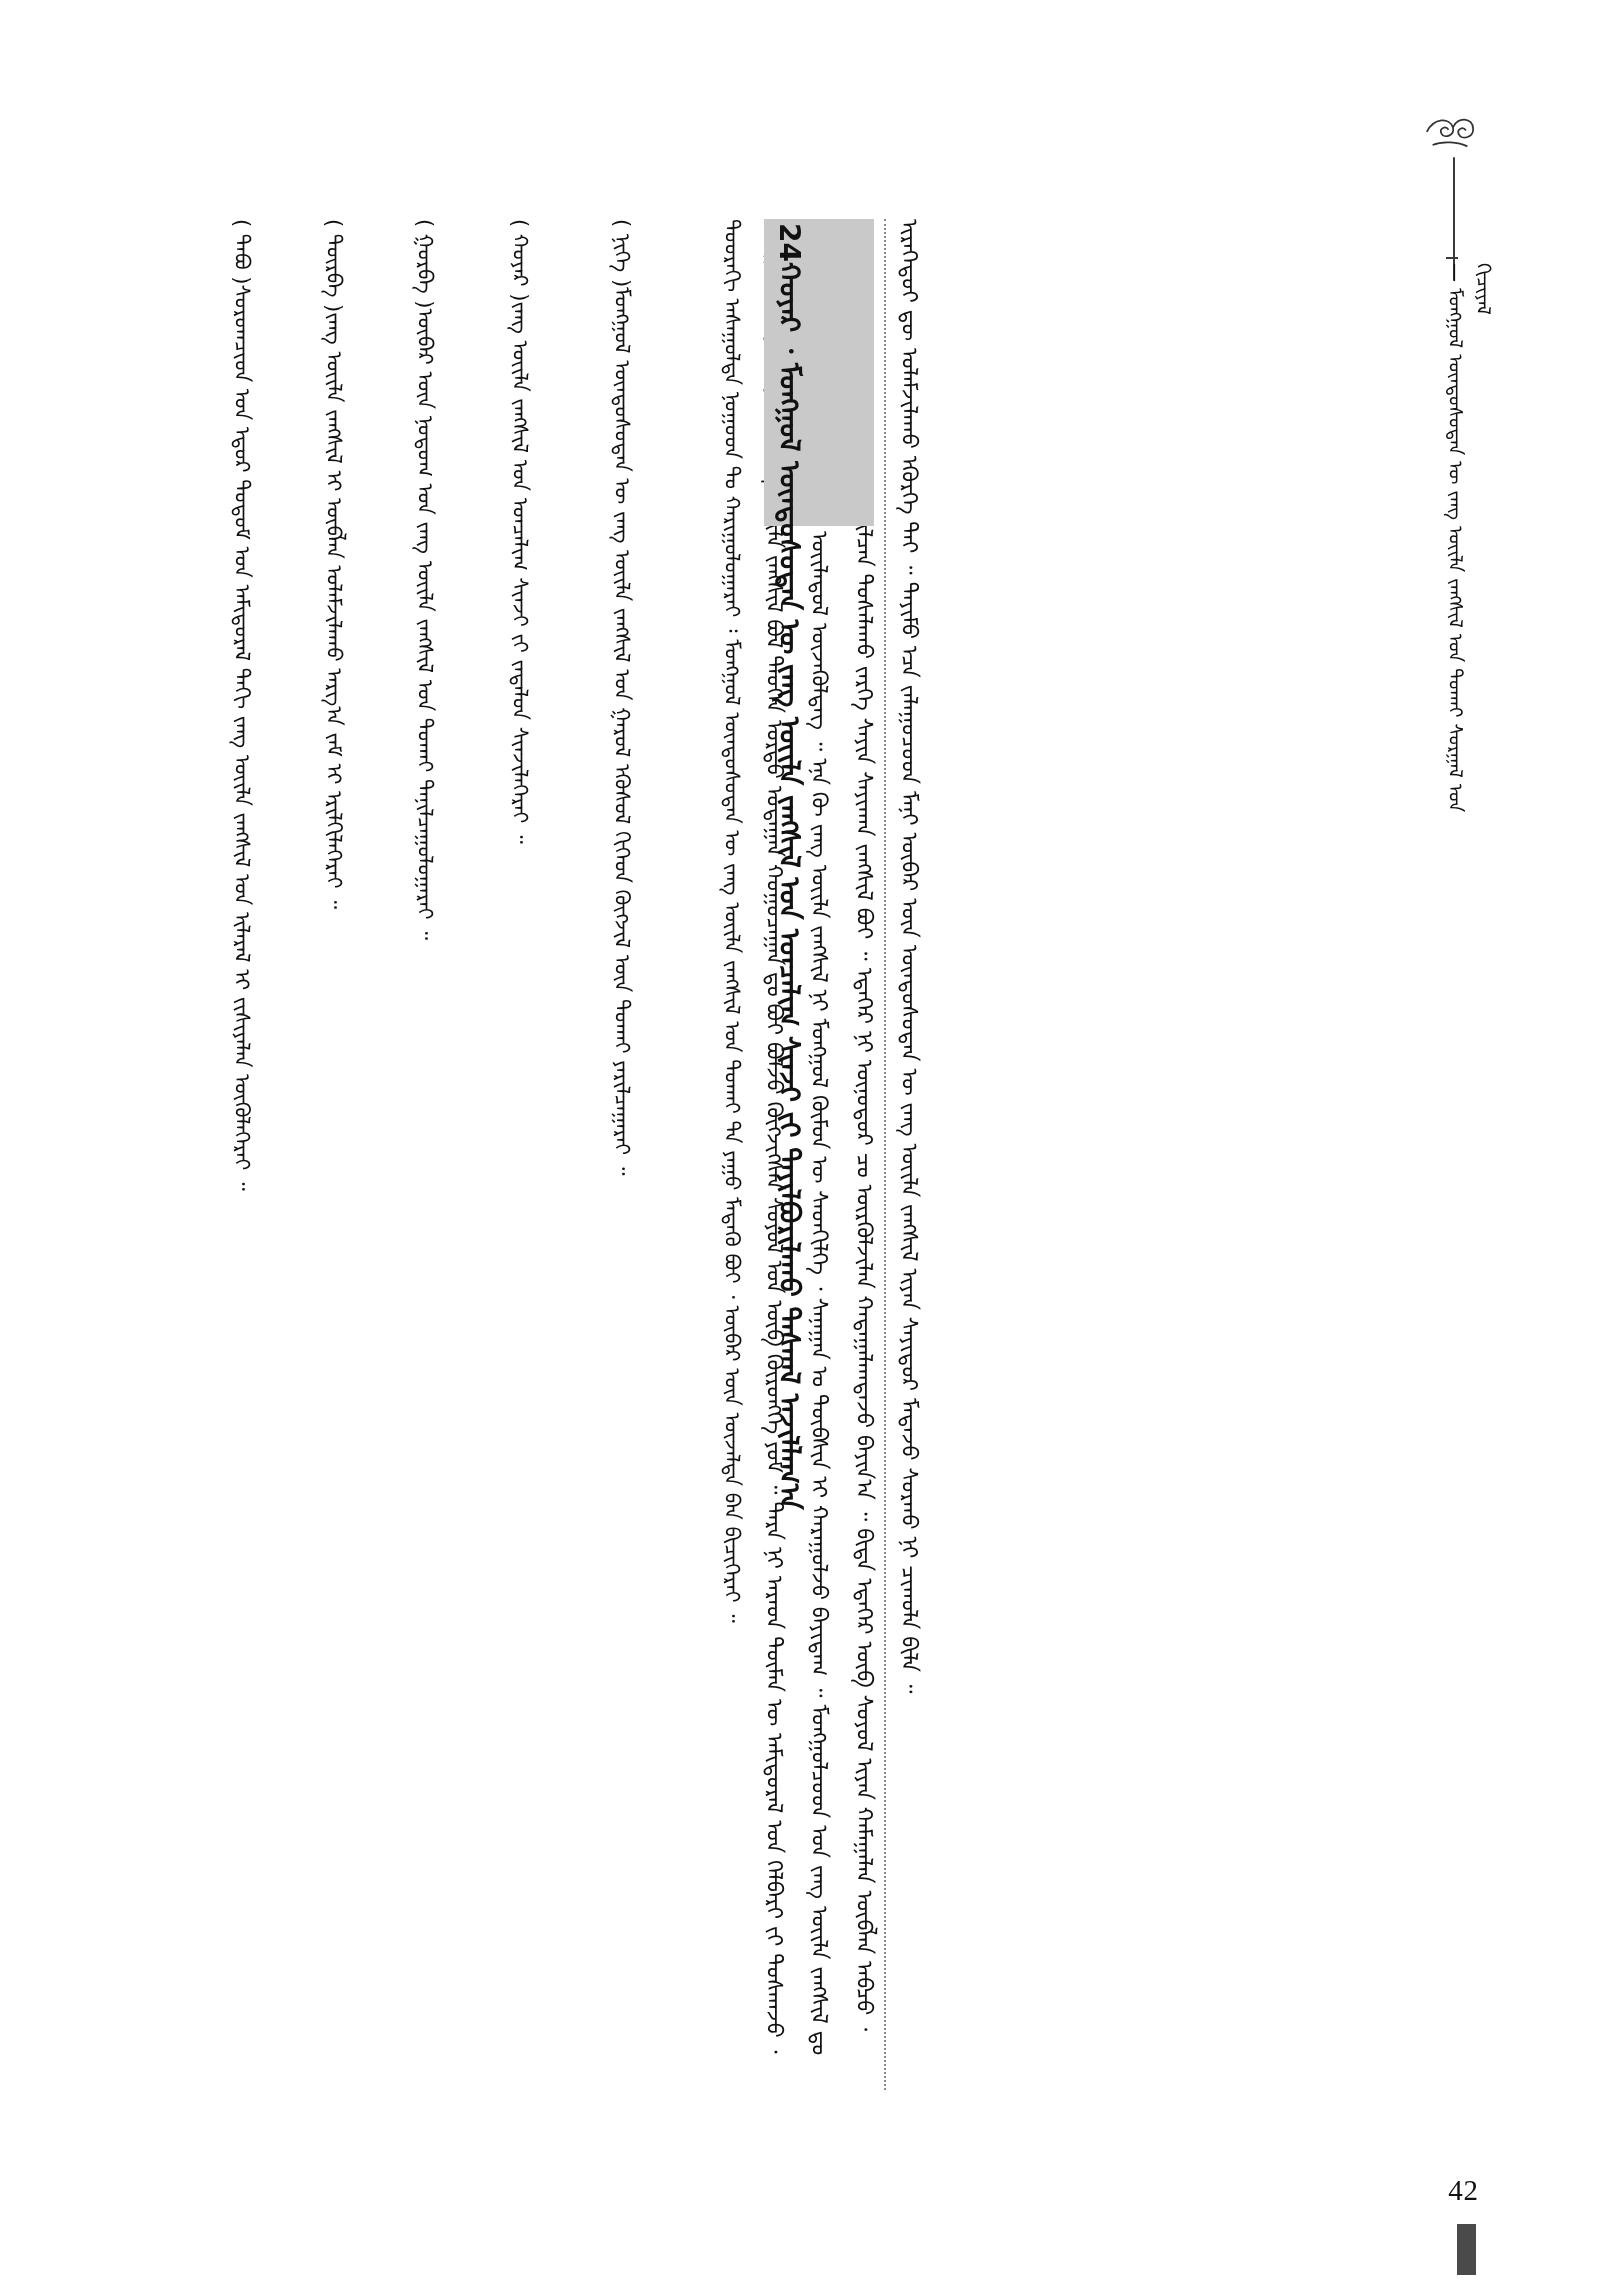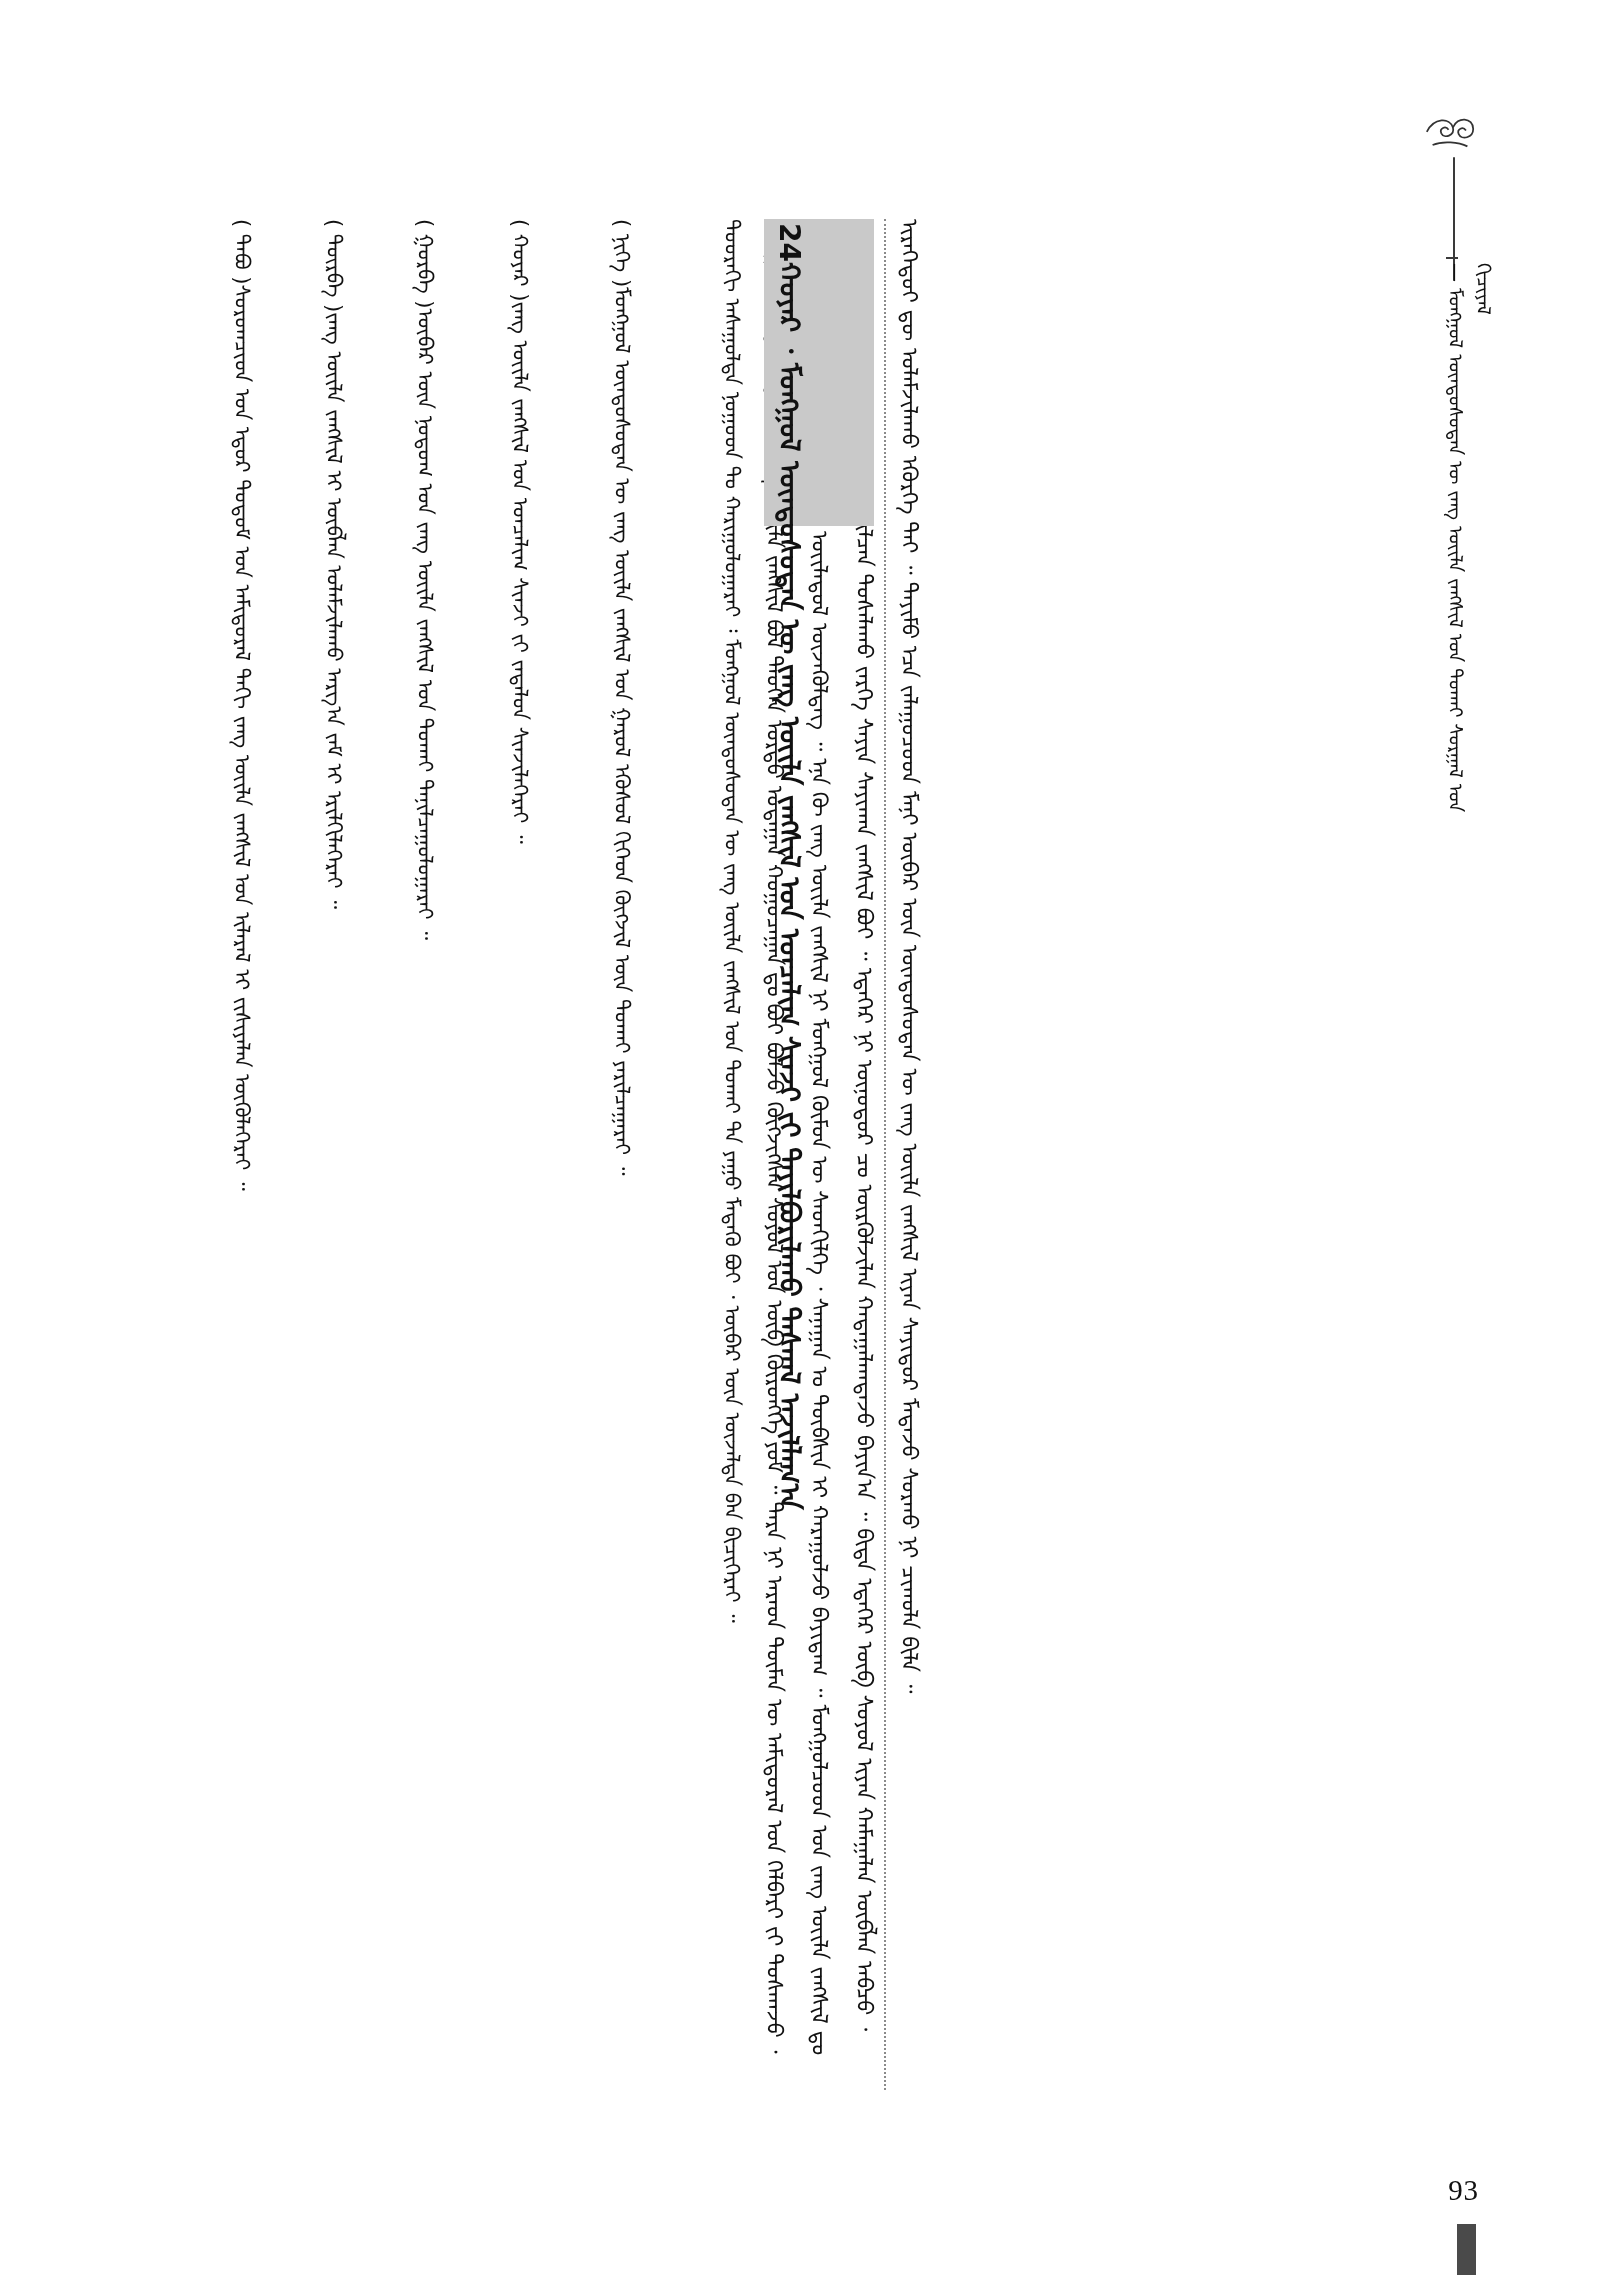--- a/index.html
+++ b/index.html
@@ -171,17 +171,17 @@
 
     <div class="mong left-col" style="right:212px;"><span>( ᠬᠣᠶᠠᠷ )</span><span>ᠵᠠᠩ ᠦᠢᠯᠡ ᠵᠠᠩᠰᠢᠯ ᠤᠨ ᠣᠨᠴᠠᠯᠢᠭ ᠰᠢᠨᠵᠢ ᠵᠢ ᠵᠠᠳᠠᠯᠤᠨ ᠰᠢᠨᠵᠢᠯᠡᠭᠡᠷᠡᠢ ᠃</span></div>
 
     <div class="mong left-col" style="right:307px;"><span>( ᠭᠤᠷᠪᠠ )</span><span>ᠥᠪᠡᠷ ᠦᠨ ᠨᠤᠲᠤᠭ ᠤᠨ ᠵᠠᠩ ᠦᠢᠯᠡ ᠵᠠᠩᠰᠢᠯ ᠤᠨ ᠲᠤᠬᠠᠢ ᠲᠠᠨᠢᠯᠴᠠᠭᠤᠯᠤᠭᠠᠷᠠᠢ ᠃</span></div>
 
     <div class="mong left-col" style="right:398px;"><span>( ᠳᠥᠷᠪᠡ )</span><span>ᠵᠠᠩ ᠦᠢᠯᠡ ᠵᠠᠩᠰᠢᠯ ᠢ ᠥᠪᠯᠡᠨ ᠤᠯᠠᠮᠵᠢᠯᠠᠬᠤ ᠠᠷᠭ᠎ᠠ ᠵᠠᠮ ᠢ ᠡᠷᠢᠯᠬᠢᠯᠡᠭᠡᠷᠡᠢ ᠃</span></div>
 
     <div class="mong left-col" style="right:490px;"><span>( ᠲᠠᠪᠤ )</span><span>ᠰᠤᠷᠤᠭᠴᠢᠳ ᠤᠨ ᠡᠳᠦᠷ ᠲᠤᠲᠤᠮ ᠤᠨ ᠠᠮᠢᠳᠤᠷᠠᠯ ᠳᠠᠬᠢ ᠵᠠᠩ ᠦᠢᠯᠡ ᠵᠠᠩᠰᠢᠯ ᠤᠨ ᠢᠯᠡᠷᠡᠯ ᠢ ᠵᠢᠱᠢᠶᠡᠯᠡᠨ ᠥᠭᠦᠯᠡᠭᠡᠷᠡᠢ ᠃</span></div>
   </div>
 
-  <div class="folio">93</div>
+  <div class="folio">42</div>
   <div class="folio-tab"></div>
 
 </div>
 
 
 </body></html>

